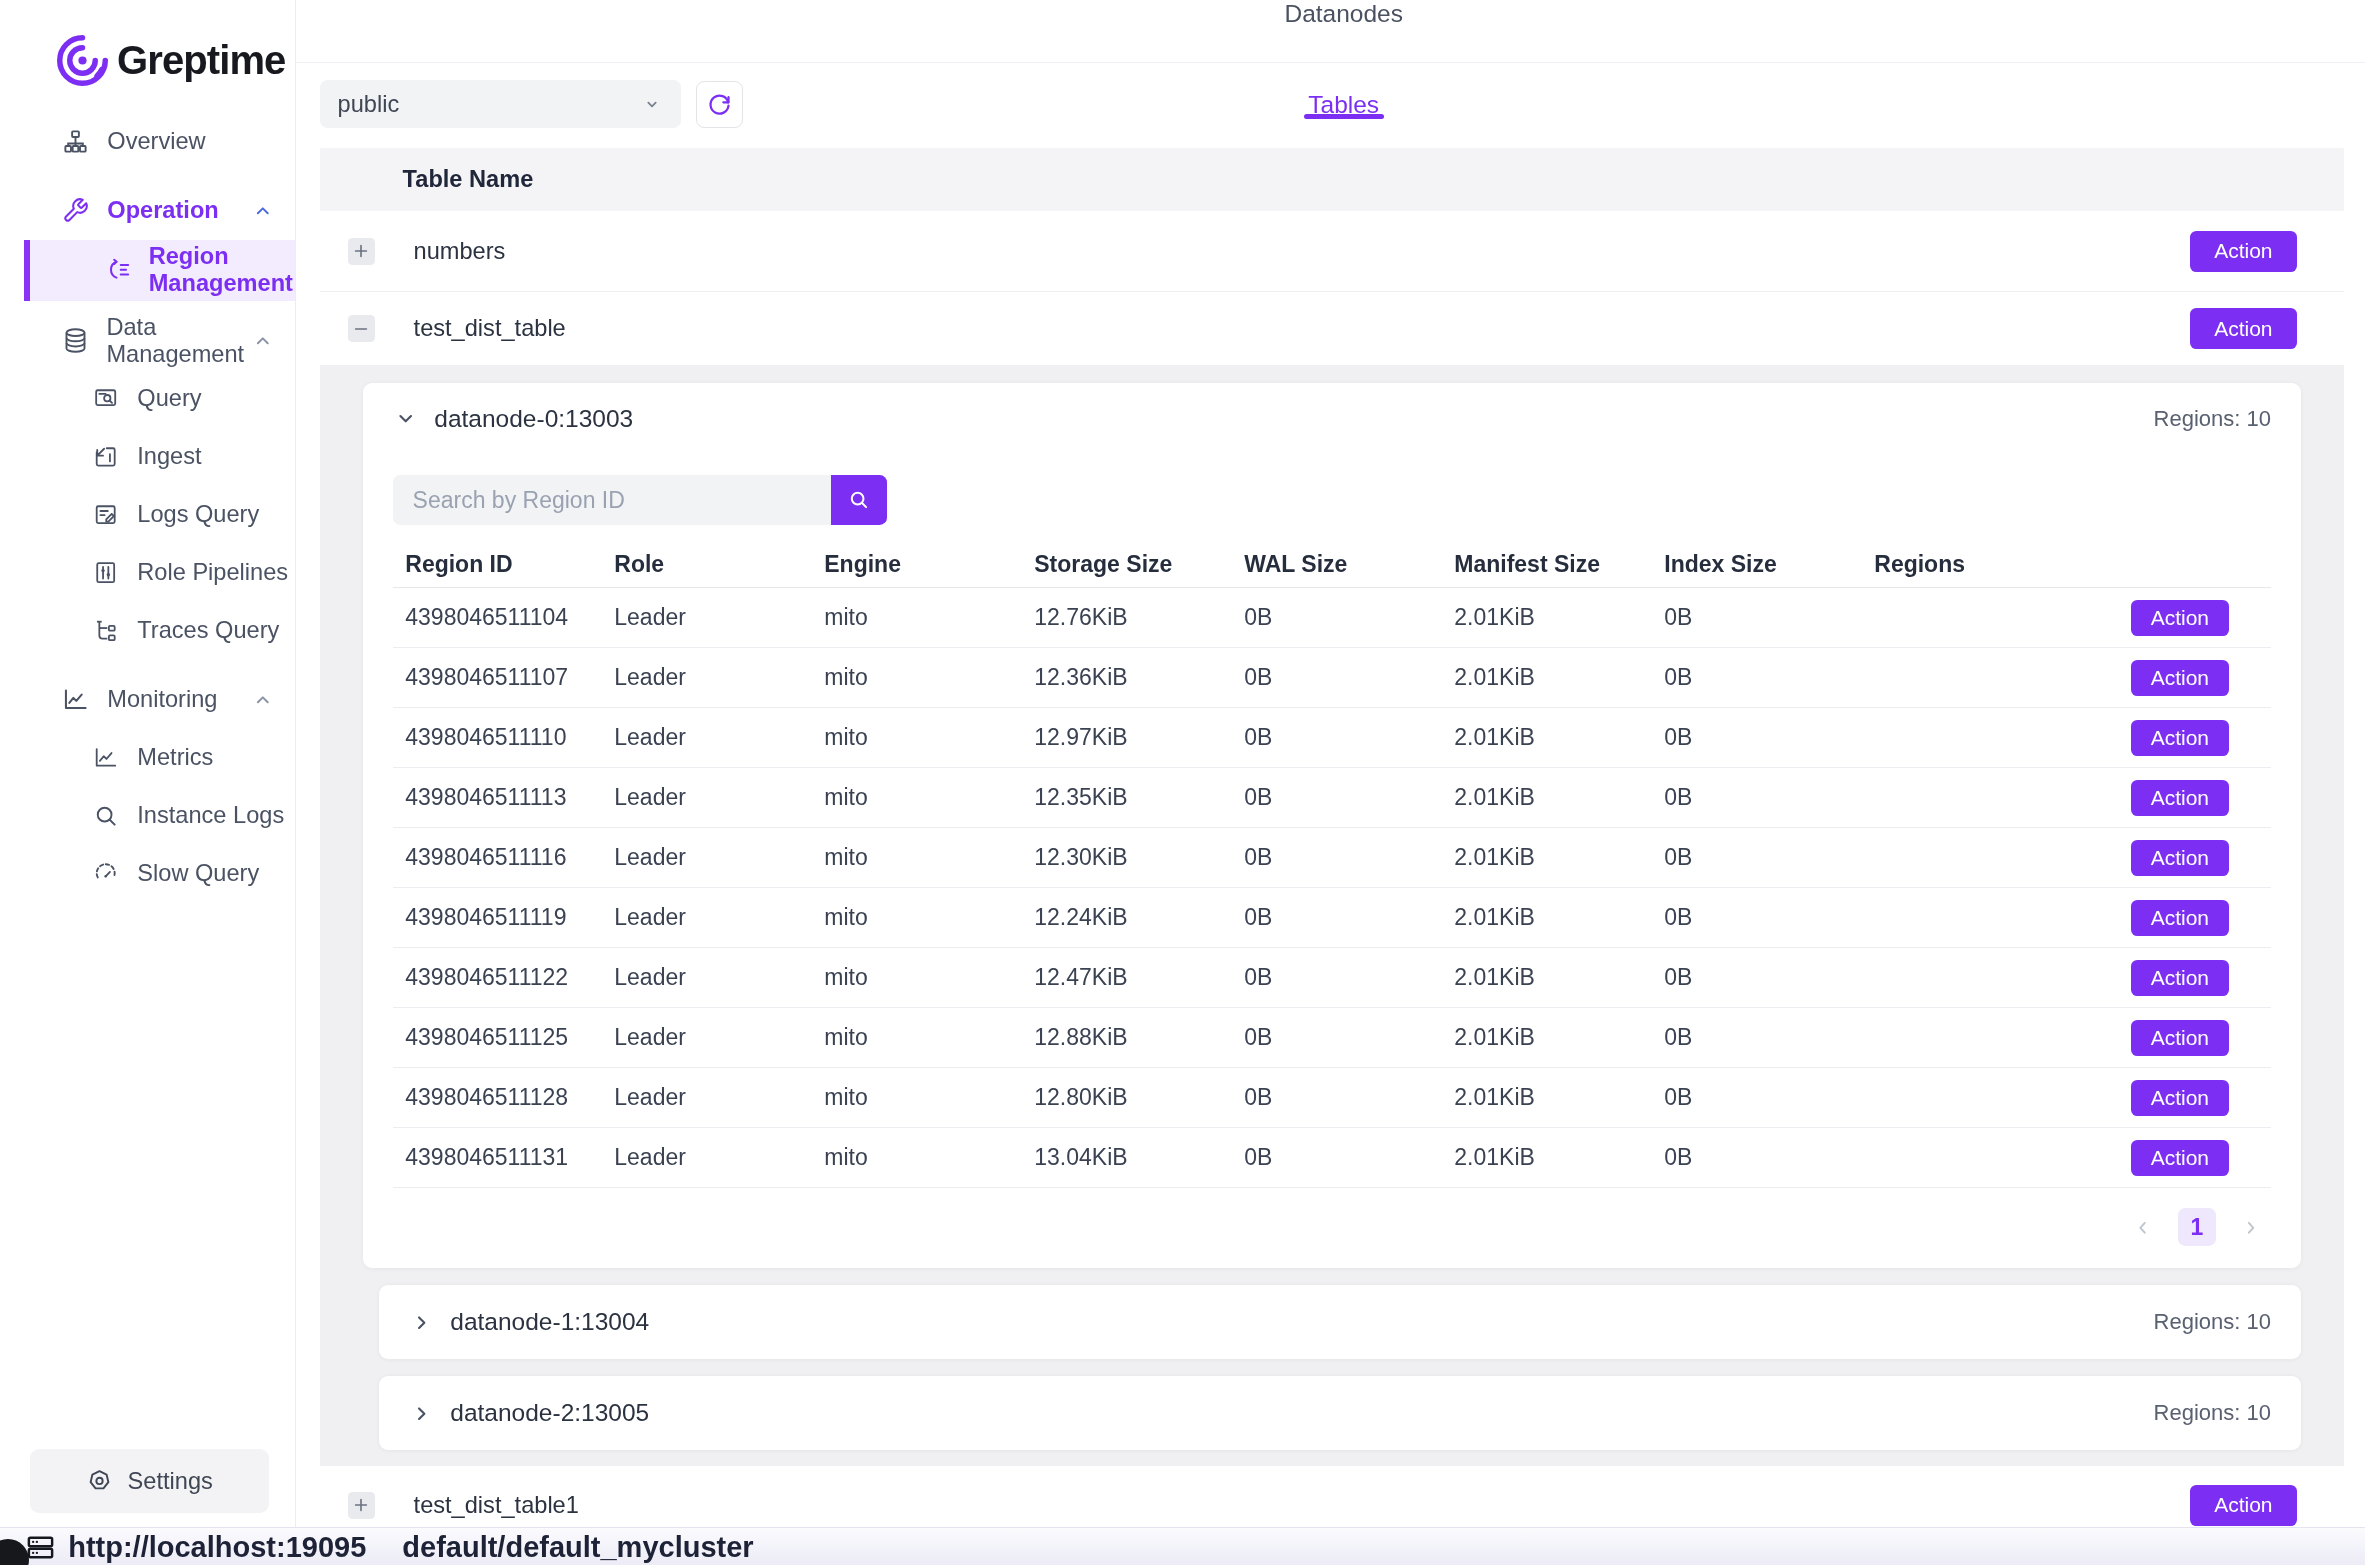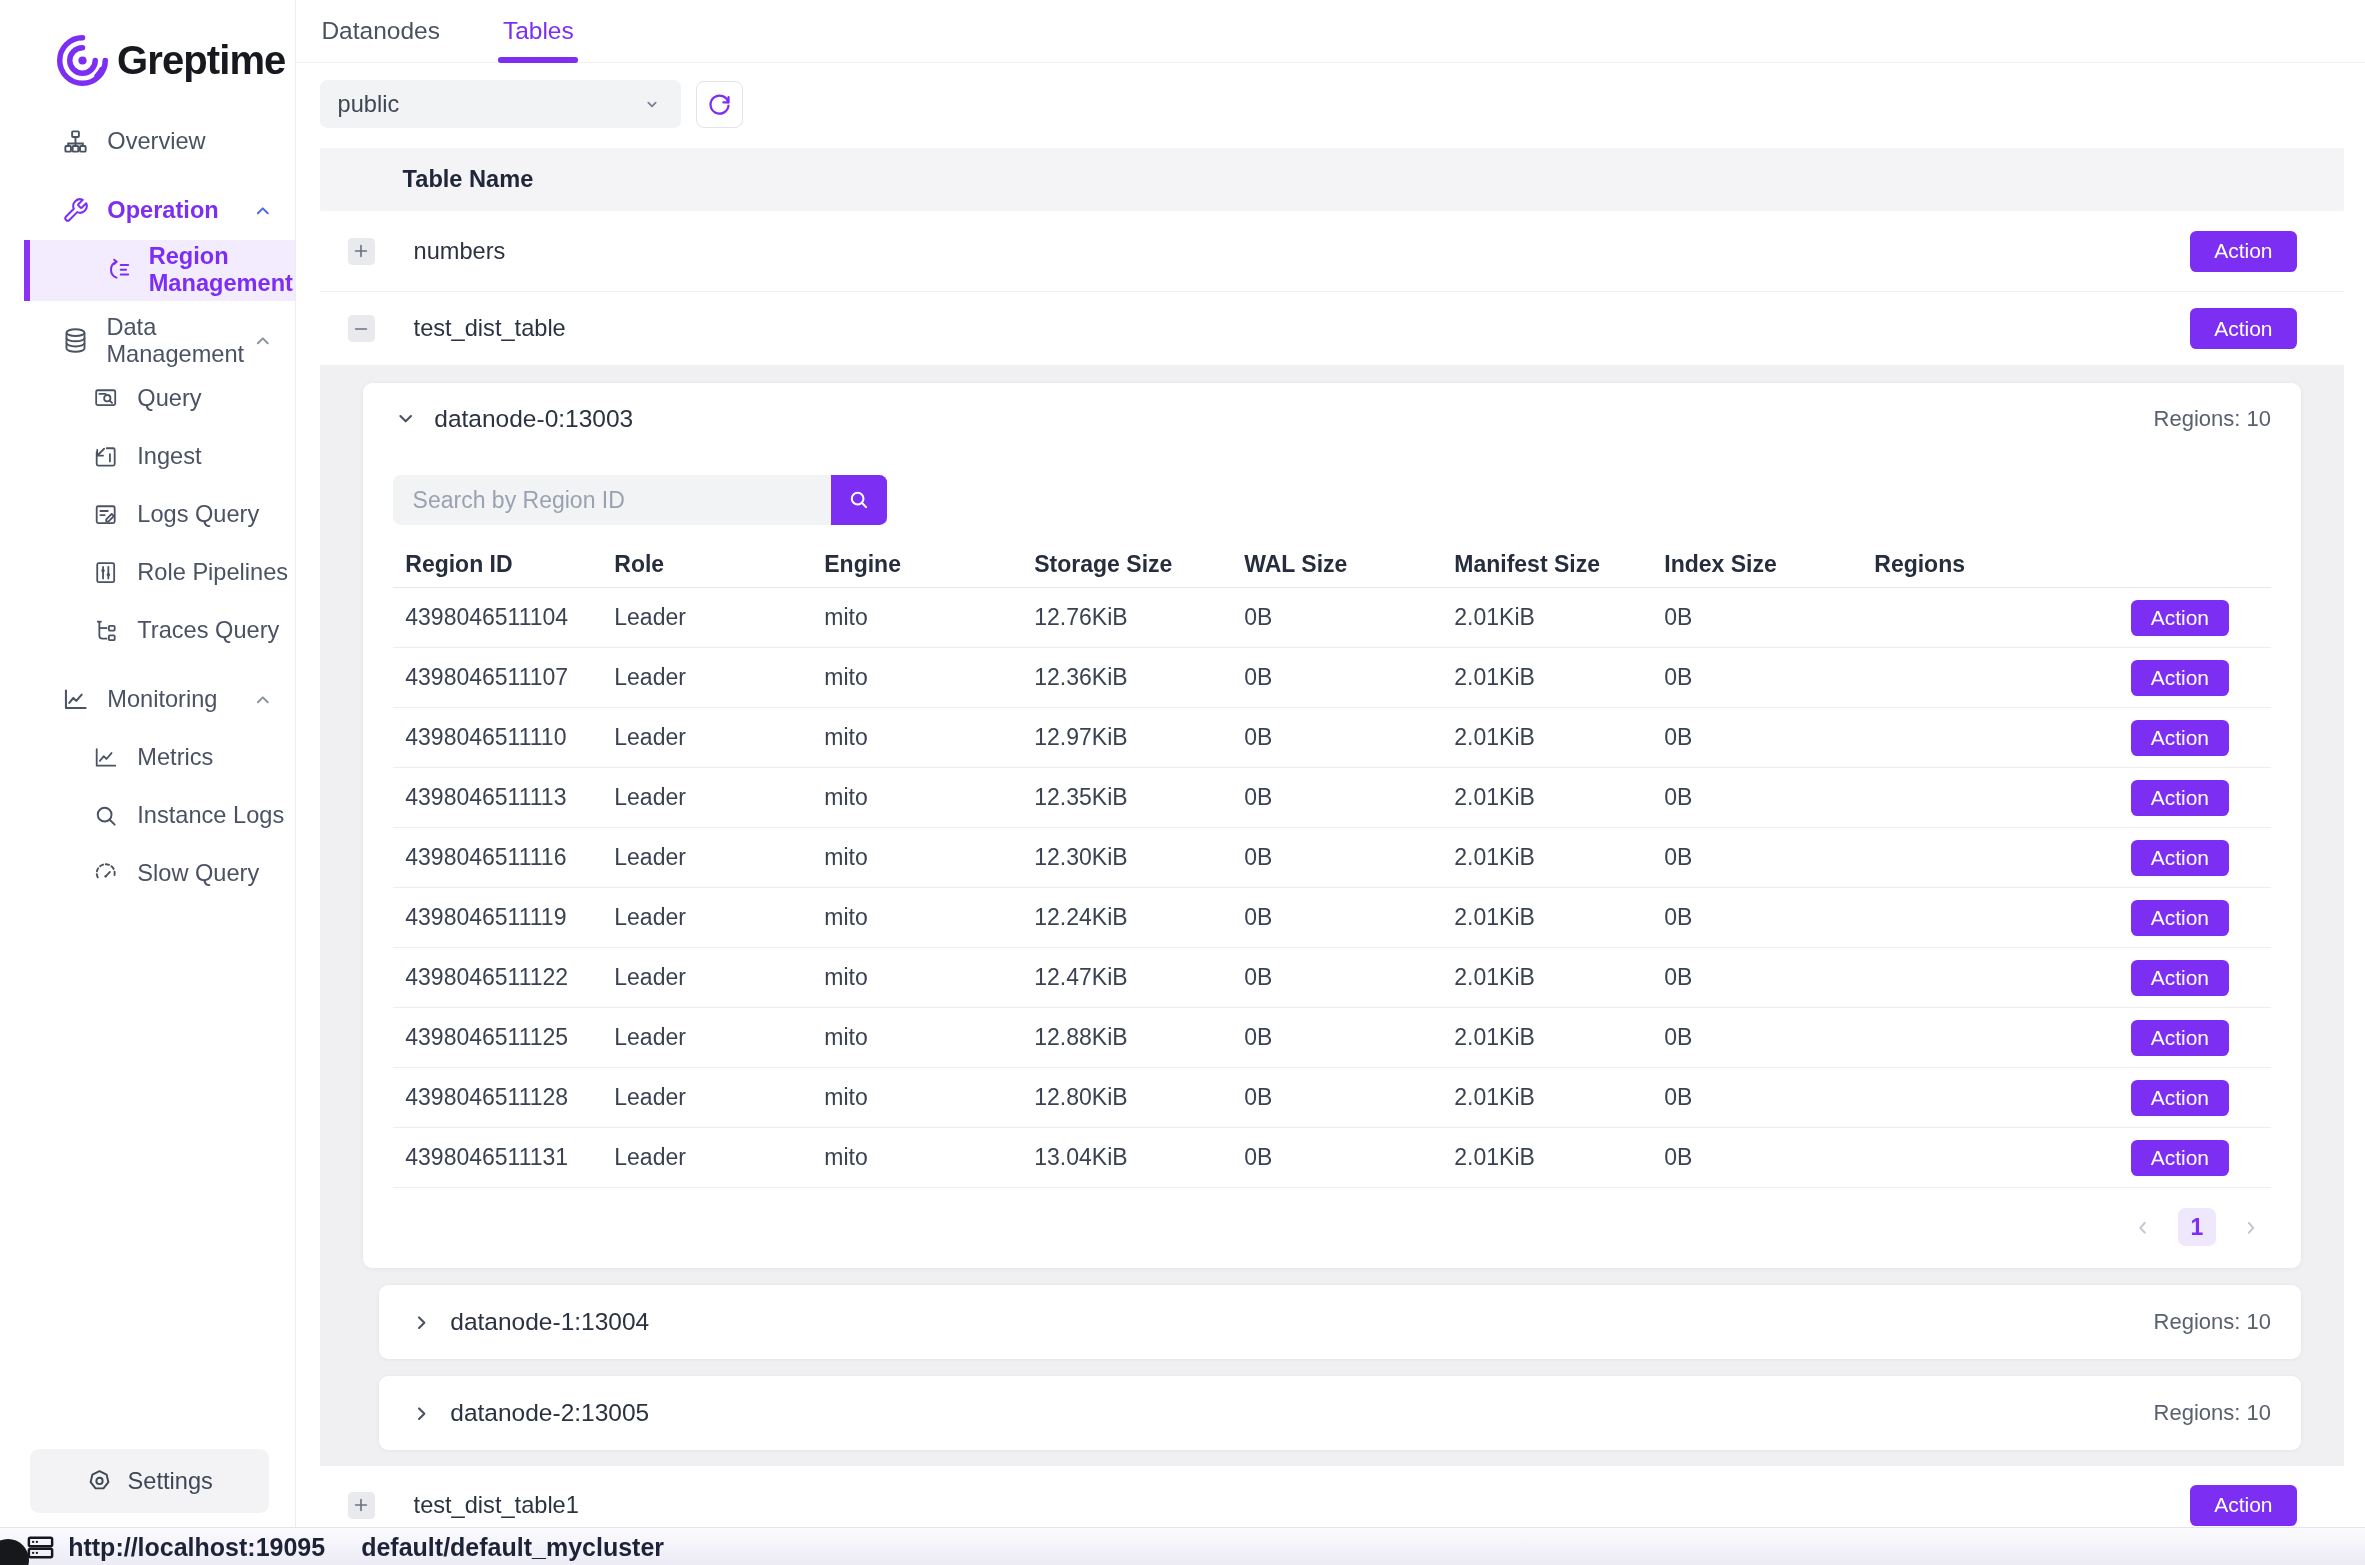--- a/index.html
+++ b/index.html
@@ -27,21 +27,21 @@
   .nav-item.active .nav-ico { color:#7c2ff2; }
   .nav-item.active::before { content:""; position:absolute; left:0; top:0; bottom:0; width:6.3px; background:#8a33f5; }
   .settings-btn { position:absolute; left:30px; bottom:53px; width:239px; height:64px;
     background:#f3f3f6; border-radius:9px; display:flex; align-items:center; justify-content:center;
     gap:14.5px; font-size:23.6px; color:#3f4654; cursor:pointer;text-align:center; }
   .settings-btn .nav-ico { display:flex; color:#3f4654; }
 
   
   .main { flex:1; display:flex; flex-direction:column; min-width:0; }
   .tabsbar { height:63px; border-bottom:0.9px solid #eceff3; display:flex; align-items:center;
-    gap:63px; padding-left:25.4px; background:#fff; }
+    gap:63px; padding-left:25.4px; background:#fff;flex-direction:column; }
   .tab { font-size:24.5px; color:#4a5160; cursor:pointer; position:relative; height:63px;
     display:flex; align-items:center; }
   .tab.active { color:#7c2ff2; }
   .tab.active::after { content:""; position:absolute; left:-4.5px; right:-4.5px; bottom:0; height:5.4px;
     background:#7c2ff2; border-radius:2.7px; }
 
   .toolbar { display:flex; align-items:center; gap:15.4px; padding:17px 0 20px 23.6px; }
   .select { width:361px; height:48px; background:#f2f3f5; border-radius:7.3px; display:flex;
     align-items:center; padding:0 18px; font-size:23.6px; color:#3f4654; cursor:pointer; }
   .select .sel-label { flex:1; }
@@ -92,21 +92,21 @@
   .action-btn.sm { height:36px; padding:0 20px; }
   .pager { display:flex; align-items:center; justify-content:flex-end; gap:23.6px;
     padding:20px 38px 22px 0; }
   .pg-chev { color:#c0c5cf; display:flex; cursor:pointer; }
   .pg-num { width:38px; height:38px; background:#efe8fd; color:#7c2ff2; font-weight:700;
     border-radius:7.3px; display:flex; align-items:center; justify-content:center; font-size:23px; cursor:pointer; }
 
   
   .statusbar { position:absolute; left:0; right:0; bottom:0; height:39px; z-index:5;
     background:linear-gradient(180deg,#fbfbfe 0%,#ecebf6 100%); border-top:0.9px solid #e5e3f0;
-    display:flex; align-items:center; font-size:25px; font-weight:700; color:#1d2236; }
+    display:flex; align-items:center; font-size:29px; font-weight:700; color:#1d2236; }
   .statusbar .sb-ico { display:flex; margin:0 11.8px 0 25.4px; color:#15181f; }
   .sb-cluster { margin-left:36px; }
   .corner-bubble { position:absolute; left:-12.7px; bottom:-14.5px; width:42px; height:42px;
     border-radius:50%; background:#17181c; z-index:6; }
 
   svg { display:block; }
 </style>
 </head>
 <body>
 

